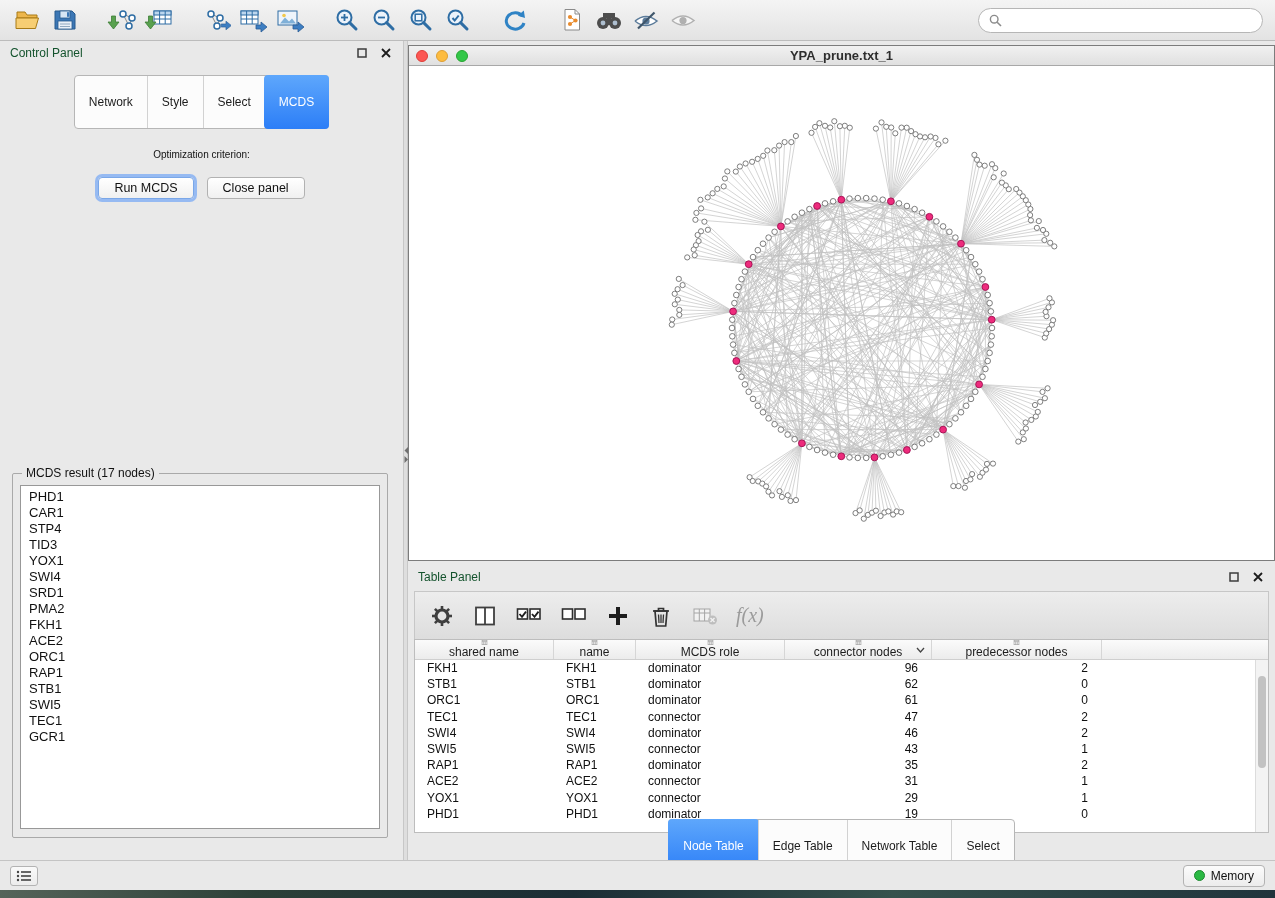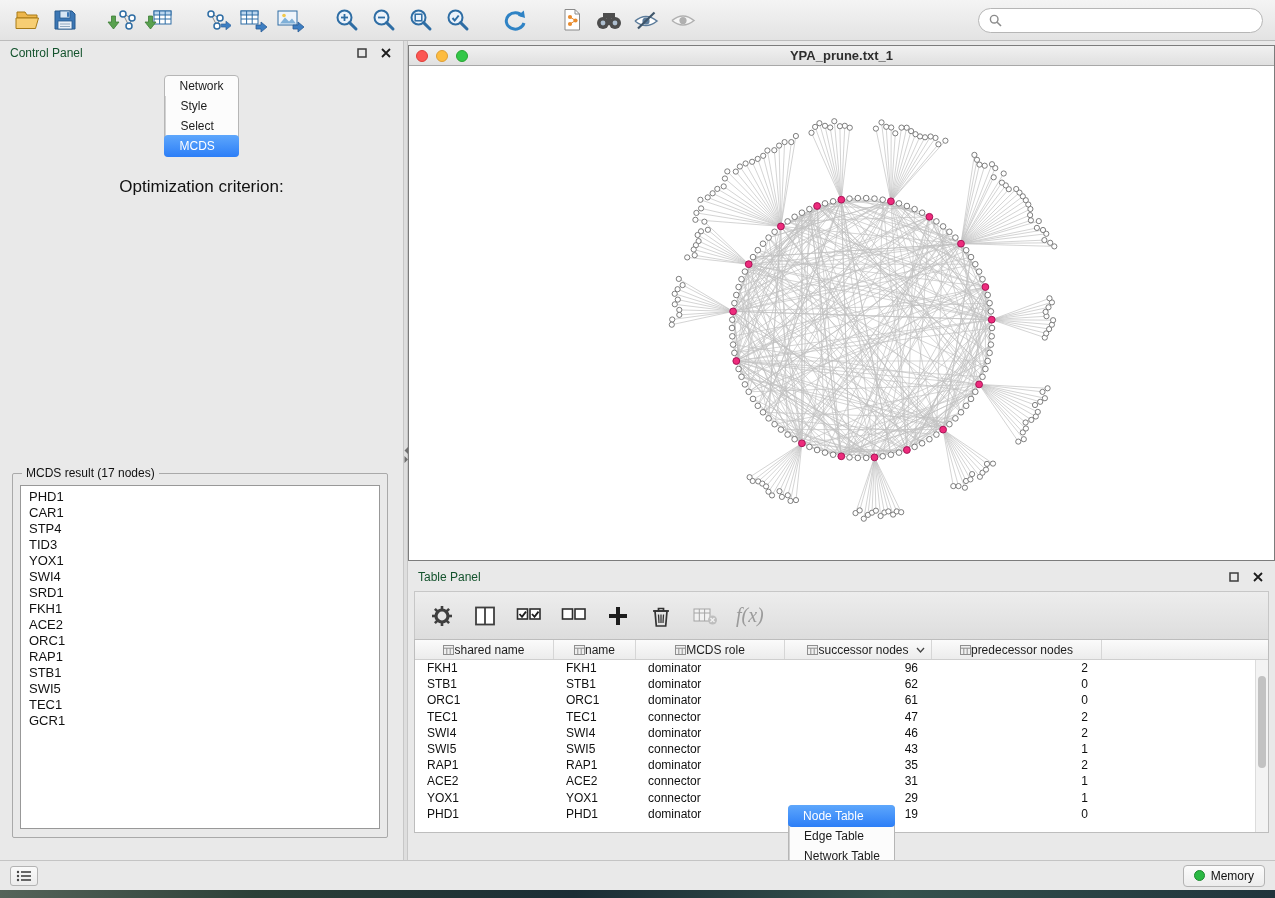--- a/index.html
+++ b/index.html
@@ -15,25 +15,25 @@
   .tb-search input{border:none;outline:none;flex:1;font-size:12px;background:transparent;margin-left:6px;font-family:"Liberation Sans",sans-serif;}
 
   
   .panel-header{height:23px;display:flex;align-items:center;padding:0 10px;font-size:12px;color:#14532d;}
   .panel-header .ph-title{flex:1;}
   .ph-btn{width:15px;height:15px;margin-left:9px;display:flex;align-items:center;justify-content:center;}
 
   
   .control-panel{position:absolute;left:0;top:41px;width:403px;height:819px;background:#e9e9e9;}
   .cp-tabs{display:flex;justify-content:center;margin-top:11px;}
-  .seg{display:flex;border:1px solid #b6b6b6;border-radius:4px;background:#fcfcfc;flex-direction:column;}
+  .seg{display:flex;border:1px solid #b6b6b6;border-radius:4px;background:#fcfcfc;}
   .seg .tab{padding:3px 14px;font-size:12px;color:#1c1c1c;border-left:1px solid #d2d2d2;display:flex;align-items:center;}
   .seg .tab:first-child{border-left:none;}
-  .seg .tab.active{background:linear-gradient(#5ea7fc,#2c7ef7);color:#fff;border-radius:4px;margin:-1px;padding:4px 15px;border-left:none;}
-  .opt-label{text-align:center;font-size:17px;margin-top:20px;color:#111;}
+  .seg .tab.active{background:linear-gradient(#5ea7fc,#2c7ef7);color:#fff;border-radius:4px;margin:-1px;padding:20px 15px;border-left:none;}
+  .opt-label{text-align:center;font-size:10px;margin-top:20px;color:#111;}
   .dropdown{margin:9px auto 0;width:312px;height:23px;background:linear-gradient(#ffffff,#f4f4f4);border:1px solid #adadad;border-radius:5px;display:flex;align-items:center;box-shadow:0 1px 1px rgba(0,0,0,.07);}
   .dd-text{flex:1;font-size:12.5px;padding-left:9px;color:#111;white-space:nowrap;overflow:hidden;}
   .dd-stepper{width:19px;height:19px;margin-right:2px;background:linear-gradient(#6fb1fb,#2d7bf6);border-radius:4px;display:flex;align-items:center;justify-content:center;flex:none;}
   .btn-row{display:flex;justify-content:center;gap:13px;margin-top:17px;}
   .mac-btn{height:22px;padding:0 15px;background:linear-gradient(#ffffff,#f0f0f0);border:1px solid #b2b2b2;border-radius:4px;font-size:12.5px;color:#111;display:flex;align-items:center;}
   .mac-btn.focused{box-shadow:0 0 0 3px rgba(82,148,250,.55);border-color:#7aa7e8;}
   .result-box{position:absolute;left:12px;right:15px;top:425px;height:372px;border:1px solid #a9a9a9;border-radius:2px;margin:0;padding:5px 7px 7px 7px;}
   .result-box legend{font-size:12px;padding:0 4px;margin-left:2px;color:#111;}
   .result-list{height:344px;background:#fff;border:1px solid #989898;padding:3px 0 0 8px;overflow:hidden;}
   .result-item{font-size:13px;line-height:16px;color:#111;}
@@ -53,21 +53,21 @@
   .net-title{position:absolute;left:0;right:0;text-align:center;font-size:13px;font-weight:bold;color:#2e2e2e;}
   #network-canvas{position:absolute;top:20px;left:0;width:867px;height:494px;}
 
   
   .table-panel{position:absolute;left:408px;top:565px;right:0;height:295px;background:#e9e9e9;}
   .tp-toolbar{position:absolute;left:6px;right:6px;top:26px;height:48px;background:linear-gradient(#ededed,#dddddd);border:1px solid #c7c7c7;border-bottom:none;display:flex;align-items:center;padding-left:14px;gap:17px;}
   .tp-tool{display:flex;align-items:center;justify-content:center;min-width:26px;height:28px;}
   .fx{font-family:"Liberation Serif",serif;font-style:italic;font-size:20px;color:#9b9b9b;}
   .tbl-wrap{position:absolute;left:6px;right:6px;top:74px;bottom:27px;background:#fff;border:1px solid #bdbdbd;overflow:hidden;}
   .tbl-header{display:flex;height:20px;background:linear-gradient(#fbfbfb,#ececec);border-bottom:1px solid #cfcfcf;}
-  .th-cell{display:flex;align-items:center;justify-content:center;font-size:12px;color:#1d1d1d;border-right:1px solid #d6d6d6;position:relative;}
+  .th-cell{display:flex;align-items:center;justify-content:center;font-size:12px;color:#1d1d1d;border-right:1px solid #d6d6d6;position:relative;flex-direction:column;}
   .th-cell.filler{border-right:none;}
   .sort-caret{position:absolute;right:6px;top:7px;}
   .row{display:flex;height:16.2px;align-items:center;}
   .cell{font-size:12px;color:#101010;padding:0 12px;overflow:hidden;white-space:nowrap;}
   .cell.num{text-align:right;padding-right:14px;}
   .vscroll{position:absolute;right:0;top:20px;bottom:0;width:13px;background:#f3f3f3;border-left:1px solid #dcdcdc;}
   .vthumb{position:absolute;left:2px;right:2px;top:16px;height:92px;background:#c2c2c2;border-radius:5px;}
   .tp-tabs{position:absolute;left:0;right:0;bottom:2px;height:25px;display:flex;justify-content:center;align-items:center;}
 
   
@@ -248,30 +248,35 @@
     </div>
     <div class="cp-tabs">
       <div class="seg" id="cp-tabs-seg">
           <div class="tab">Network</div>
           <div class="tab">Style</div>
           <div class="tab">Select</div>
           <div class="tab active">MCDS</div>
         </div>
     </div>
     <div class="opt-label">Optimization criterion:</div>
+    <div class="btn-row">
+      <div class="mac-btn focused">Run MCDS</div>
+      <div class="mac-btn">Close panel</div>
+    </div>
     <fieldset class="result-box">
       <legend>MCDS result (17 nodes)</legend>
       <div class="result-list" id="mcds-list">
           <div class="result-item">PHD1</div>
           <div class="result-item">CAR1</div>
           <div class="result-item">STP4</div>
           <div class="result-item">TID3</div>
           <div class="result-item">YOX1</div>
           <div class="result-item">SWI4</div>
           <div class="result-item">SRD1</div>
+          <div class="result-item">PMA2</div>
           <div class="result-item">FKH1</div>
           <div class="result-item">ACE2</div>
           <div class="result-item">ORC1</div>
           <div class="result-item">RAP1</div>
           <div class="result-item">STB1</div>
           <div class="result-item">SWI5</div>
           <div class="result-item">TEC1</div>
           <div class="result-item">GCR1</div>
         </div>
     </fieldset>
@@ -1147,21 +1152,21 @@
             </svg>
             <span class="th-label">MCDS role</span>
           </div>
           <div class="th-cell" style="width: 147px;">
             <svg width="11" height="10" viewBox="0 0 11 10">
               <rect x="0.5" y="0.5" width="10" height="9" fill="#f0f0f0" stroke="#8f8f8f"></rect>
               <line x1="0.5" y1="3.2" x2="10.5" y2="3.2" stroke="#8f8f8f"></line>
               <line x1="3.8" y1="3.2" x2="3.8" y2="9.5" stroke="#8f8f8f"></line>
               <line x1="7.2" y1="3.2" x2="7.2" y2="9.5" stroke="#8f8f8f"></line>
             </svg>
-            <span class="th-label">successor nodes</span>
+            <span class="th-label">connector nodes</span>
             <svg class="sort-caret" width="9" height="6" viewBox="0 0 9 6">
               <path d="M1 1 L4.5 5 L8 1" fill="none" stroke="#444" stroke-width="1.3"></path>
             </svg>
           </div>
           <div class="th-cell" style="width: 170px;">
             <svg width="11" height="10" viewBox="0 0 11 10">
               <rect x="0.5" y="0.5" width="10" height="9" fill="#f0f0f0" stroke="#8f8f8f"></rect>
               <line x1="0.5" y1="3.2" x2="10.5" y2="3.2" stroke="#8f8f8f"></line>
               <line x1="3.8" y1="3.2" x2="3.8" y2="9.5" stroke="#8f8f8f"></line>
               <line x1="7.2" y1="3.2" x2="7.2" y2="9.5" stroke="#8f8f8f"></line>

